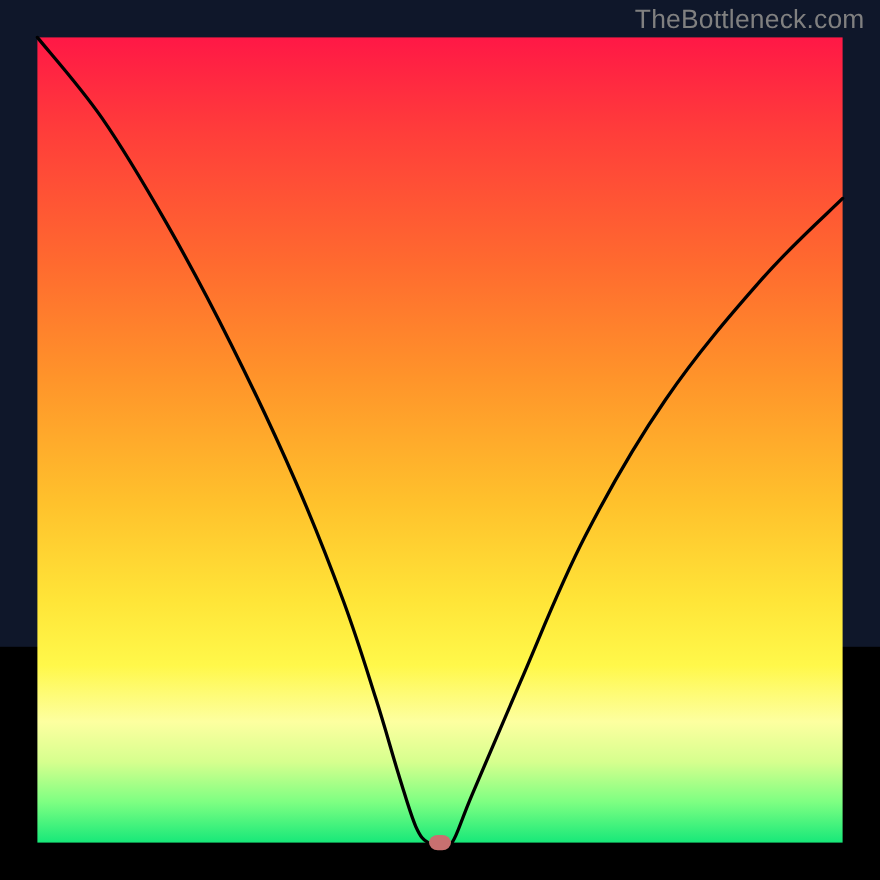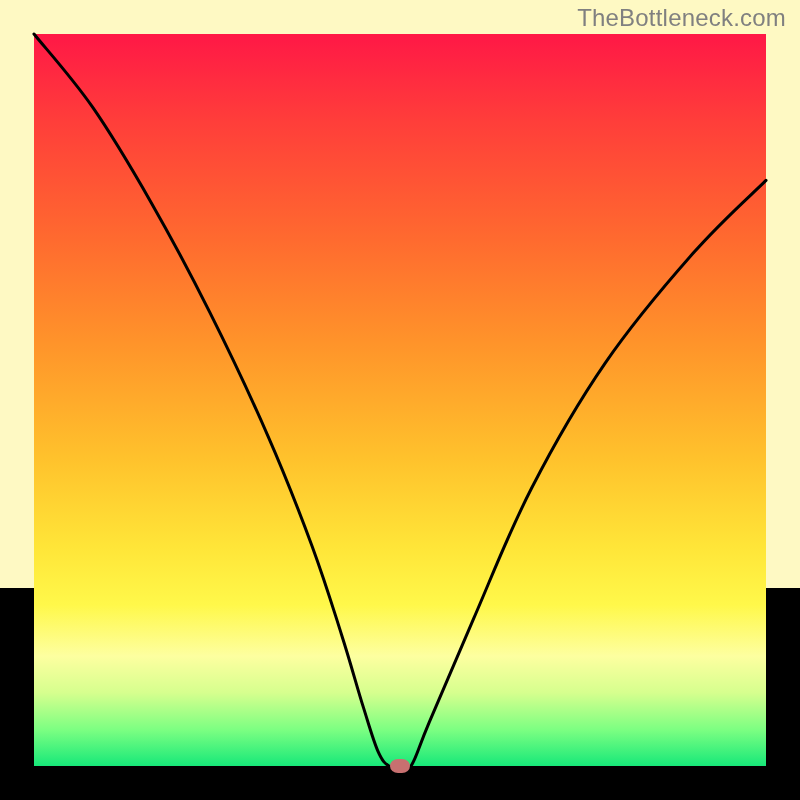--- a/index.html
+++ b/index.html
@@ -7,21 +7,21 @@
     padding: 0;
     width: 800px;
     height: 800px;
     background: #000;
     overflow: hidden;
   }
   .frame {
     position: relative;
     width: 800px;
     height: 588px;
-    background: #fef9c3;
+    background: #0f172a;
   }
   .watermark {
     position: absolute;
     top: 4px;
     right: 14px;
     font-family: Arial, Helvetica, sans-serif;
     font-size: 24px;
     font-weight: 500;
     color: #808080;
     letter-spacing: 0.2px;

